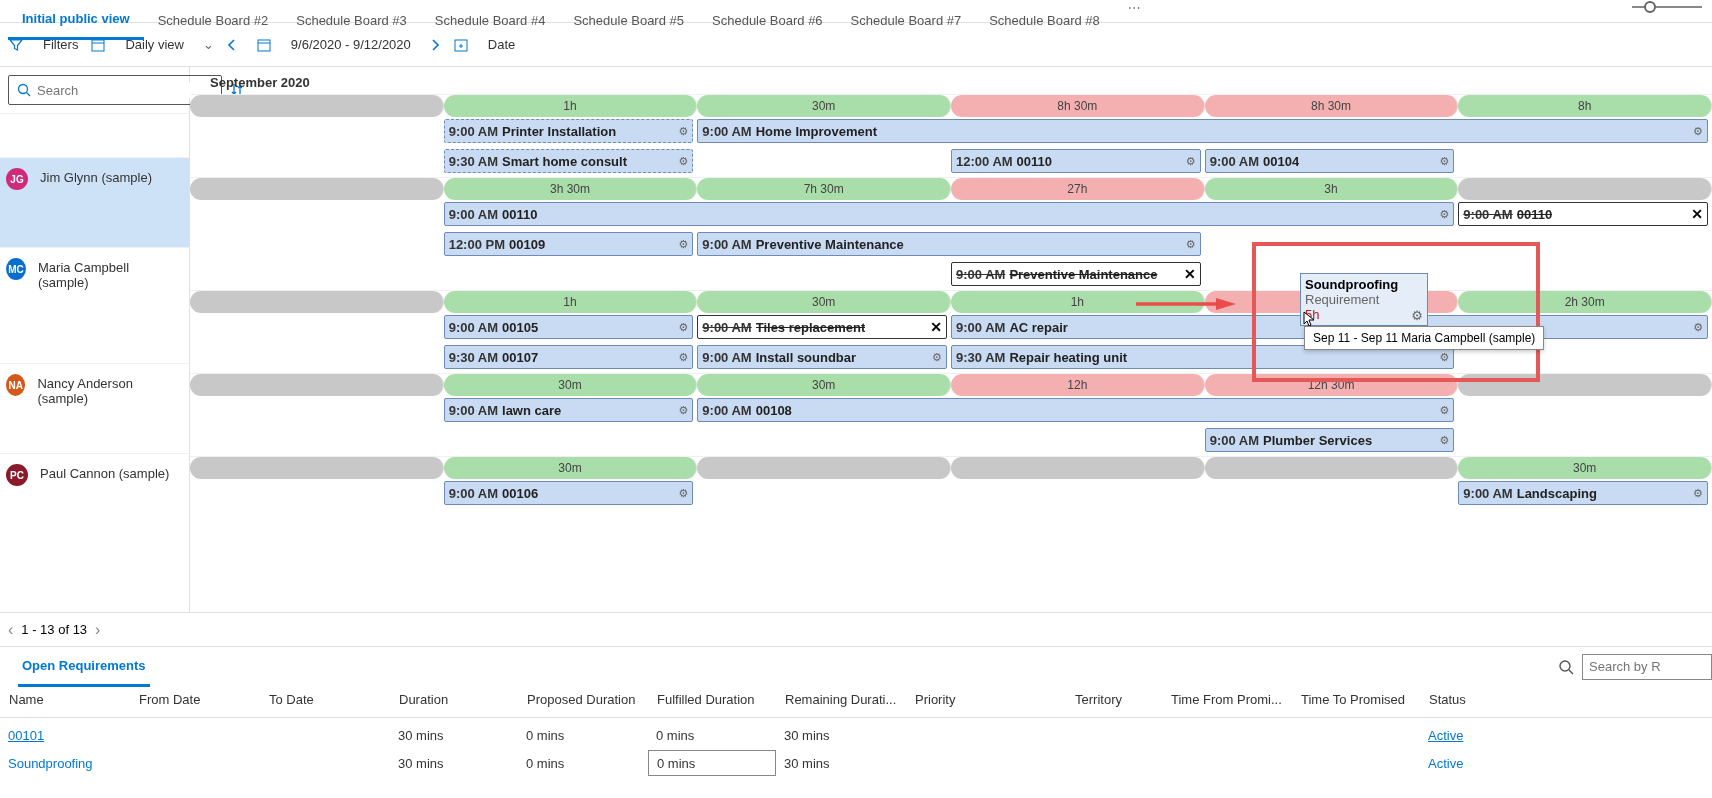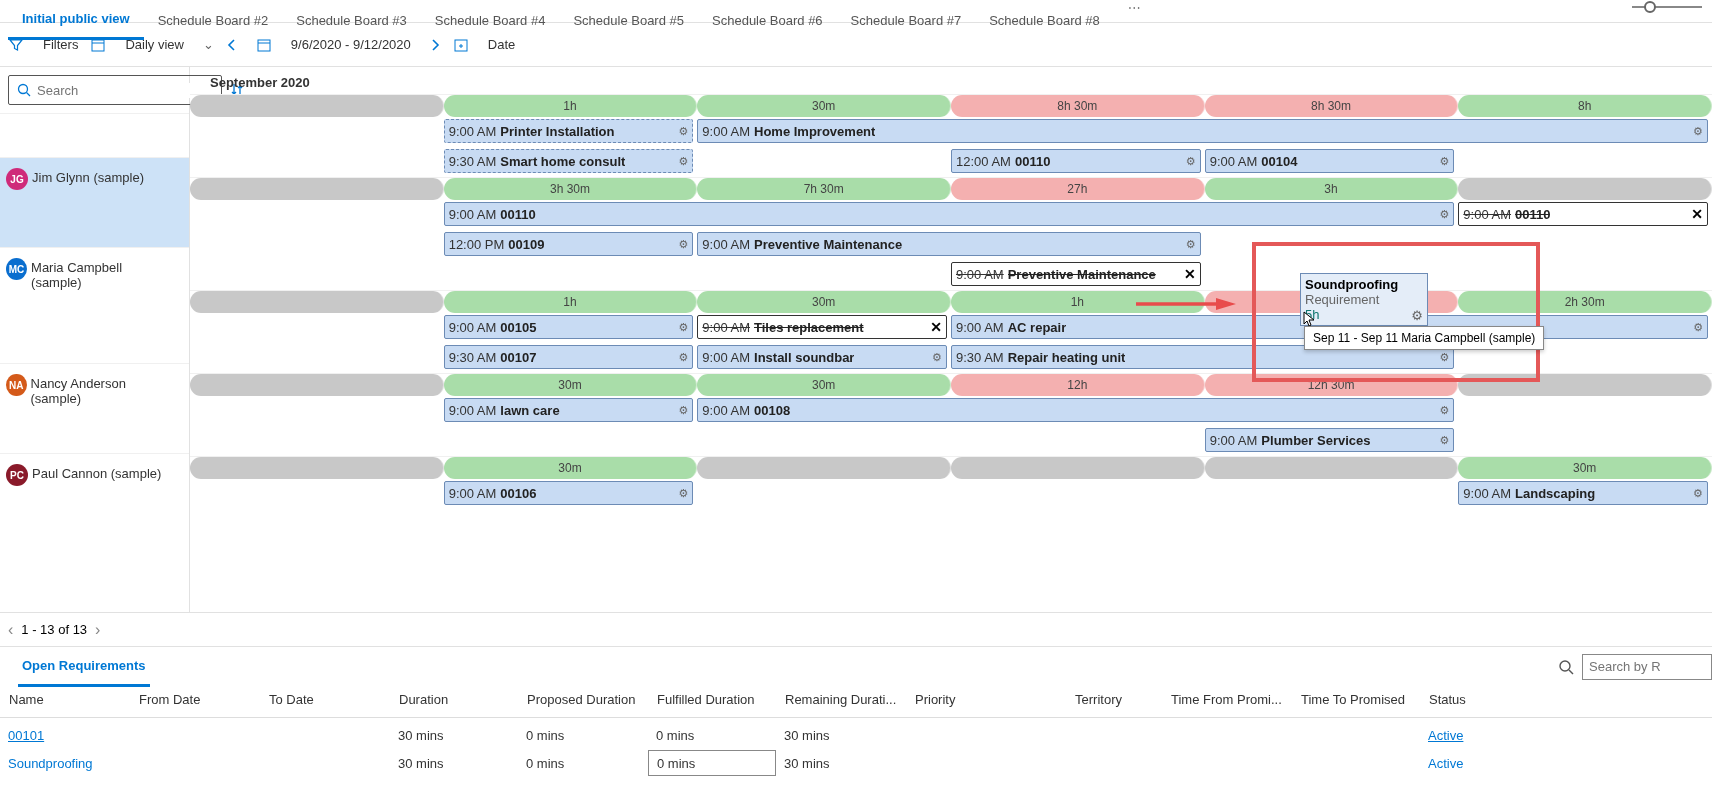--- a/index.html
+++ b/index.html
@@ -13,41 +13,41 @@
 .t-icon { width: 16px; height: 16px; display: inline-flex; align-items: center; justify-content: center; }
 .nav { display: flex; align-items: center; gap: 18px; }
 .nav-btn { color: #0078d4; cursor: pointer; font-weight: 600; }
 .content { display: flex; position: relative; height: 545px; }
 .left-pane { width: 190px; border-right: 1px solid #e1e1e1; display: flex; flex-direction: column; }
 .left-search { padding: 8px; display: flex; align-items: center; gap: 8px; }
 .search-box { flex: 1; display: flex; align-items: center; gap: 6px; border: 1px solid #555; border-radius: 2px; height: 30px; padding: 12px 8px; }
 .search-box input { border: none; outline: none; flex: 1; font-size: 13px; }
 .sort-icon { color: #0078d4; cursor: pointer; }
 .res-list { flex: 1; overflow: hidden; }
-.res-row { height: 90px; display: flex; align-items: flex-start; padding: 10px 19px 0 6px; gap: 4px; border-top: 1px solid #f0f0f0; }
+.res-row { height: 90px; display: flex; align-items: flex-start; padding: 10px 19px 0 6px; gap: 12px; border-top: 1px solid #f0f0f0; }
 .res-row.first { height: 45px; }
 .res-row.short { height: 65px; }
 .avatar { width: 22px; height: 22px; border-radius: 50%; color: #fff; font-size: 10px; font-weight: 600; display: flex; align-items: center; justify-content: center; }
 .res-name { padding-top: 2px; color: #333; }
 .res-row.selected { background: #cde2f7; }
 
 .board { flex: 1; overflow: hidden; position: relative; }
 .month-head { padding: 8px 0 4px 20px; font-weight: 600; color: #333; }
 .day-head { display: flex; }
 .day-col { flex: 1; text-align: center; color: #555; padding: 4px 0 6px; }
 .grid-body { position: relative; }
 .grid-row { position: relative; border-top: 1px solid #f0f0f0; }
 .summary { display: flex; height: 22px; }
 .sum-cell { flex: 1; display: flex; align-items: center; justify-content: center; font-size: 12px; background: #c8c8c8; color: #444; border-right: 1px solid rgba(255,255,255,0.4); border-radius: 11px; }
 .sum-green { background: #a9dda9; }
 .sum-red { background: #f4b0b0; }
 .bk-row { display: flex; height: 30px; }
 .bk-cell { flex: 1; position: relative; padding: 2px 0; }
 .bk { position: absolute; top: 2px; height: 24px; border: 1px solid #6c8bb5; background: #c8dbf3; border-radius: 2px; display: flex; align-items: center; padding: 0 4px; gap: 4px; font-size: 12px; }
-.bk .time { font-weight: 400; color: #333; text-align: center; }
+.bk .time { font-weight: 700; color: #333; text-align: center; }
 .bk .title { font-weight: 600; color: #222; white-space: nowrap; overflow: hidden; text-overflow: ellipsis; }
 .bk .gear { margin-left: auto; color: #666; font-size: 11px; }
 .bk.dash { border-style: dashed; }
 .bk.white { background: #fff; border-color: #333; }
 .bk.strike .title, .bk.strike .time { text-decoration: line-through; }
 .bk .close-x { margin-left: auto; font-weight: 700; font-size: 14px; color: #000; }
 .pager { display: flex; align-items: center; height: 34px; border-top: 1px solid #e1e1e1; padding: 0 8px; gap: 8px; }
 .pager-nav { color: #888; cursor: pointer; font-size: 16px; }
 .slider { position: absolute; right: 10px; top: 6px; display: flex; align-items: center; gap: 2px; }
 .slider-track { width: 70px; height: 2px; background: #888; position: relative; }
@@ -434,21 +434,21 @@
         </div>
       </div>
 
     <div class="callout" style="left:1062px; top:175px; width:288px; height:140px;"></div>
     <div class="arrow" style="left:946px; top:231px;">
       <div class="arrow-line"></div>
     </div>
     <div class="drag-card" style="left:1110px; top:206px;">
       <div style="font-weight:600">Soundproofing</div>
       <div style="color:#666">Requirement</div>
-      <div style="color:#0f766e">5h</div>
+      <div style="color:#b91c1c">5h</div>
       <span class="g">⚙</span>
       <span style="position:absolute;left:2px;bottom:-2px;">
         <svg width="14" height="16" viewBox="0 0 14 16">
             <path d="M1 1l0 12 3-3 2 5 2-1-2-5 5 0z" fill="#fff" stroke="#000"></path>
           </svg>
       </span>
     </div>
     <div class="tooltip" style="left:1114px; top:259px;">Sep 11 - Sep 11 Maria Campbell (sample)</div>
   </div>
 </div>

